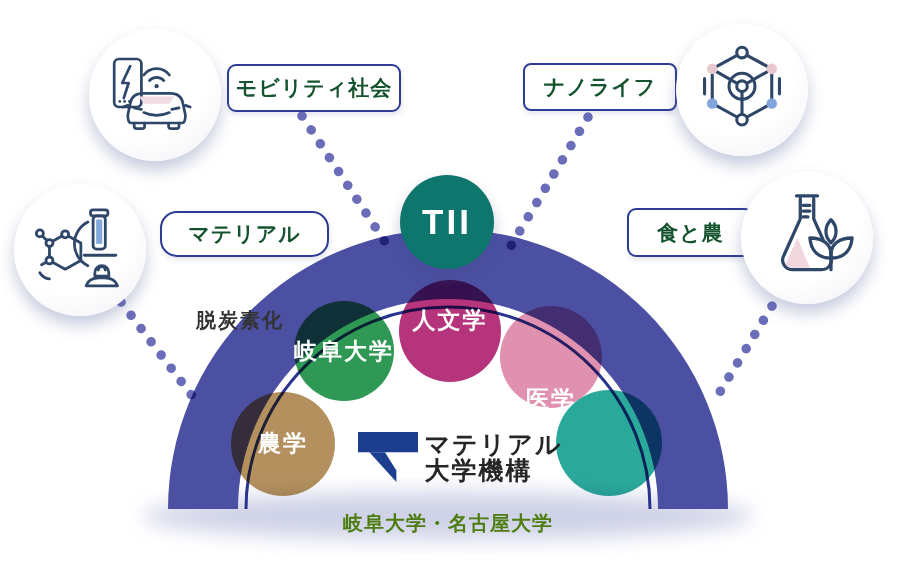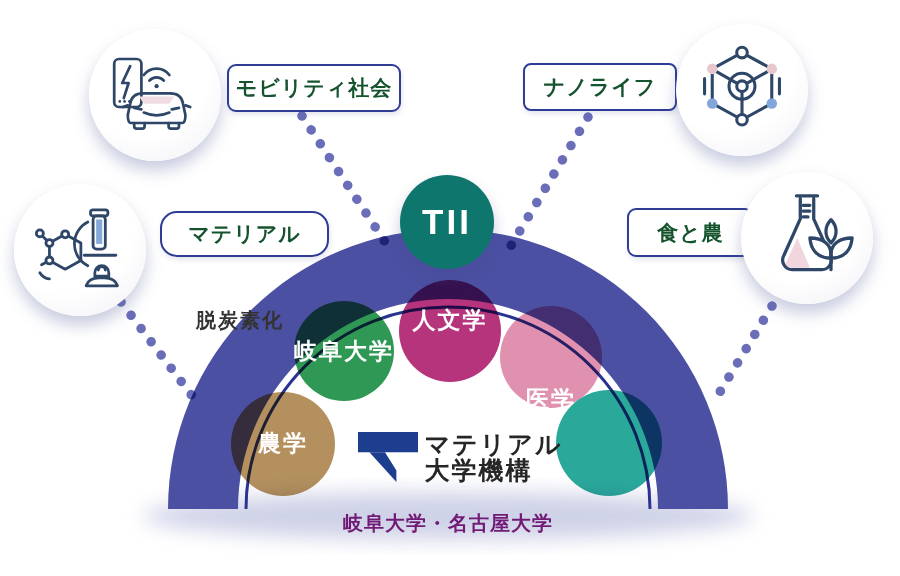--- a/index.html
+++ b/index.html
@@ -51,21 +51,21 @@
   
   #brand{position:absolute;z-index:2;left:340px;top:428px;width:240px;}
   #tagline{
     text-align:center;font-size:13px;font-weight:bold;color:#3A3A3A;letter-spacing:1.3px;white-space:nowrap;
   }
   #logo-row{display:flex;align-items:center;justify-content:center;margin-top:3px;}
   #logo-mark{width:60px;height:50px;margin-right:7px;}
   .org-name{font-size:25px;line-height:26px;font-weight:bold;color:#262626;letter-spacing:2px;white-space:nowrap;}
   #universities{
     position:absolute;z-index:2;left:323px;top:510px;width:250px;text-align:center;
-    font-size:20px;font-weight:bold;color:#701a75;letter-spacing:1px;white-space:nowrap;
+    font-size:20px;font-weight:bold;color:#4d7c0f;letter-spacing:1px;white-space:nowrap;
   }
 </style>
 </head>
 <body>
 
 <div id="stage">
 
   <svg id="underlay" width="900" height="576" viewBox="0 0 900 576">
     <defs>
       <filter id="soft" x="-30%" y="-30%" width="160%" height="160%">

